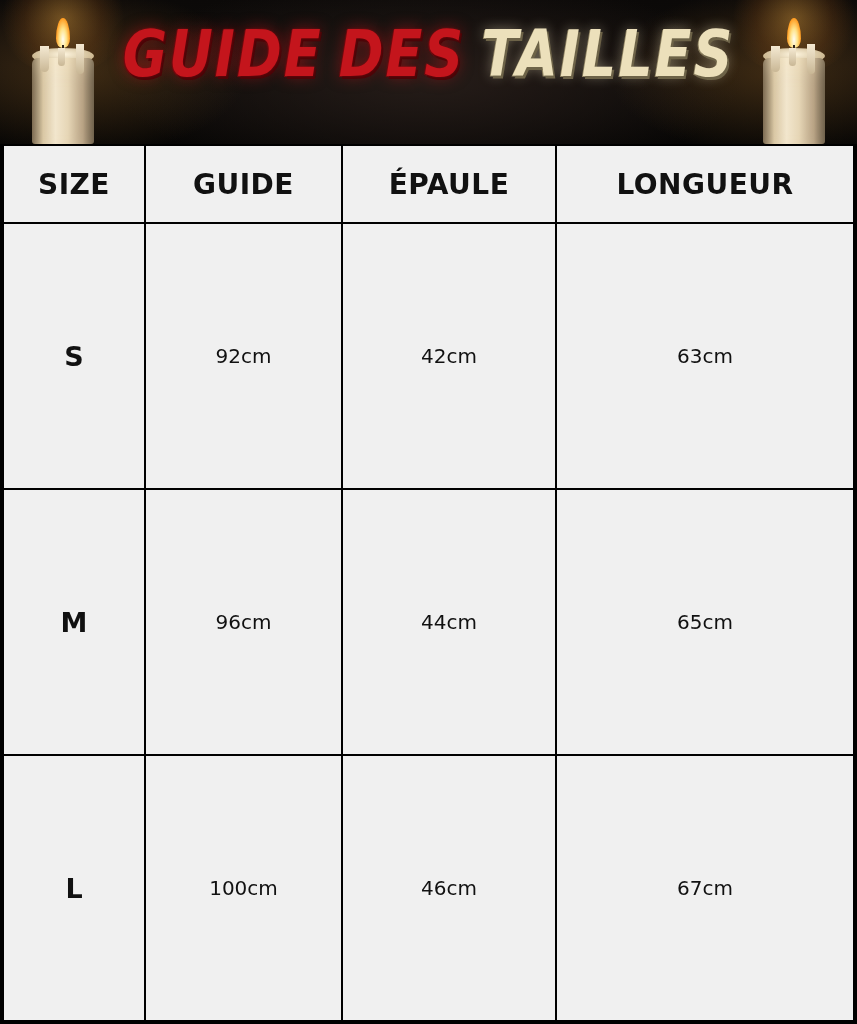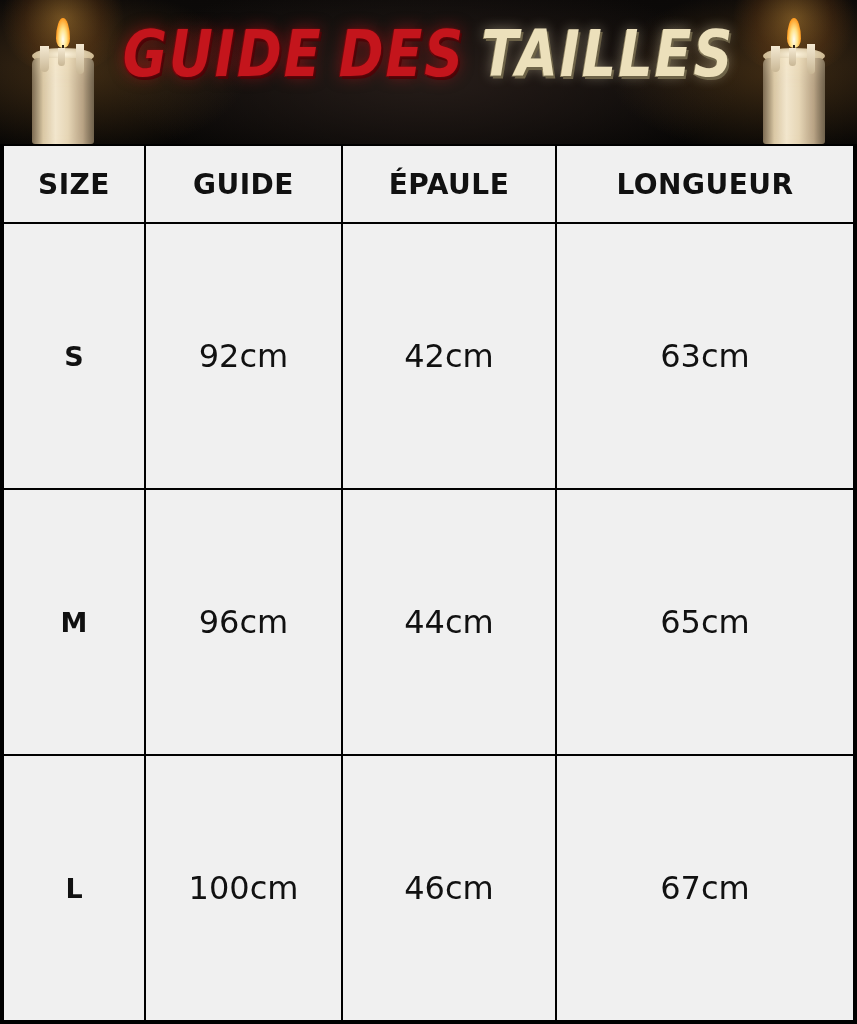--- a/index.html
+++ b/index.html
@@ -186,21 +186,21 @@
 
   table.sizes thead th {
     font-size: 28px;
     font-weight: 700;
     letter-spacing: 0.5px;
     height: 76px;
     padding: 0 6px;
   }
 
   table.sizes tbody td {
-    font-size: 32px;
+    font-size: 20px;
     font-weight: 400;
     height: 86px;
   }
   table.sizes tbody td.size-cell {
     font-weight: 700;
     font-size: 27px;
   }
 </style>
 </head>
 <body>

